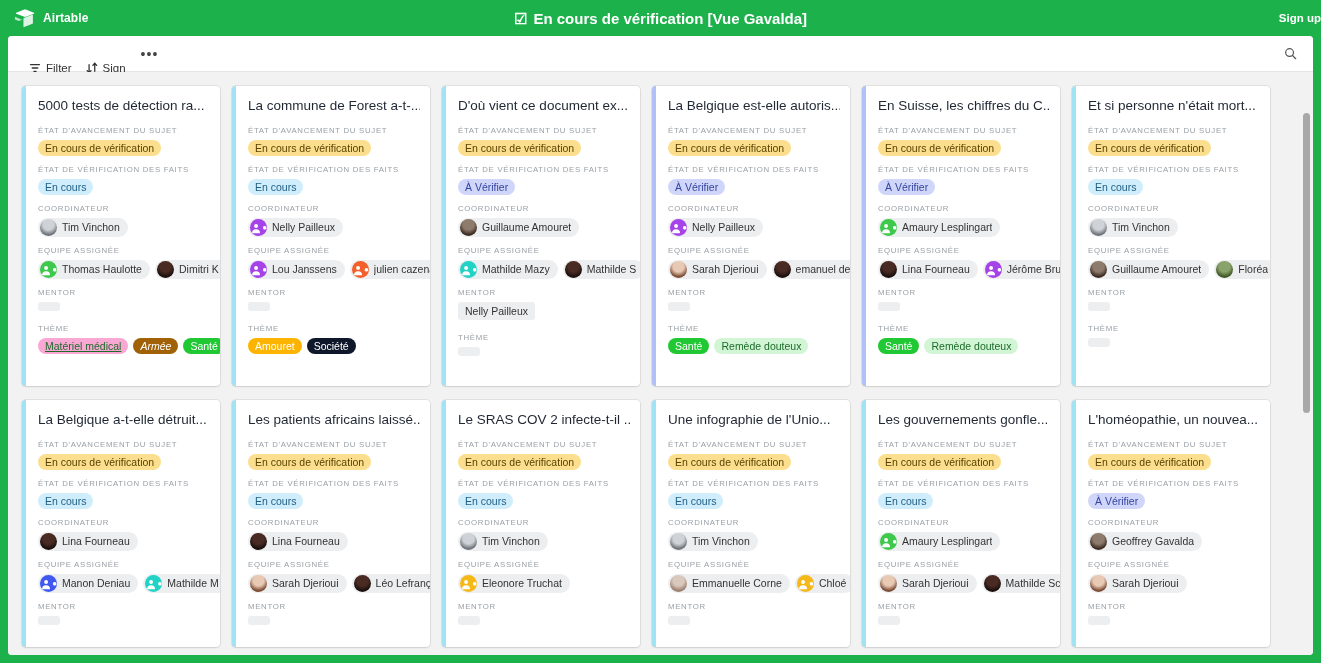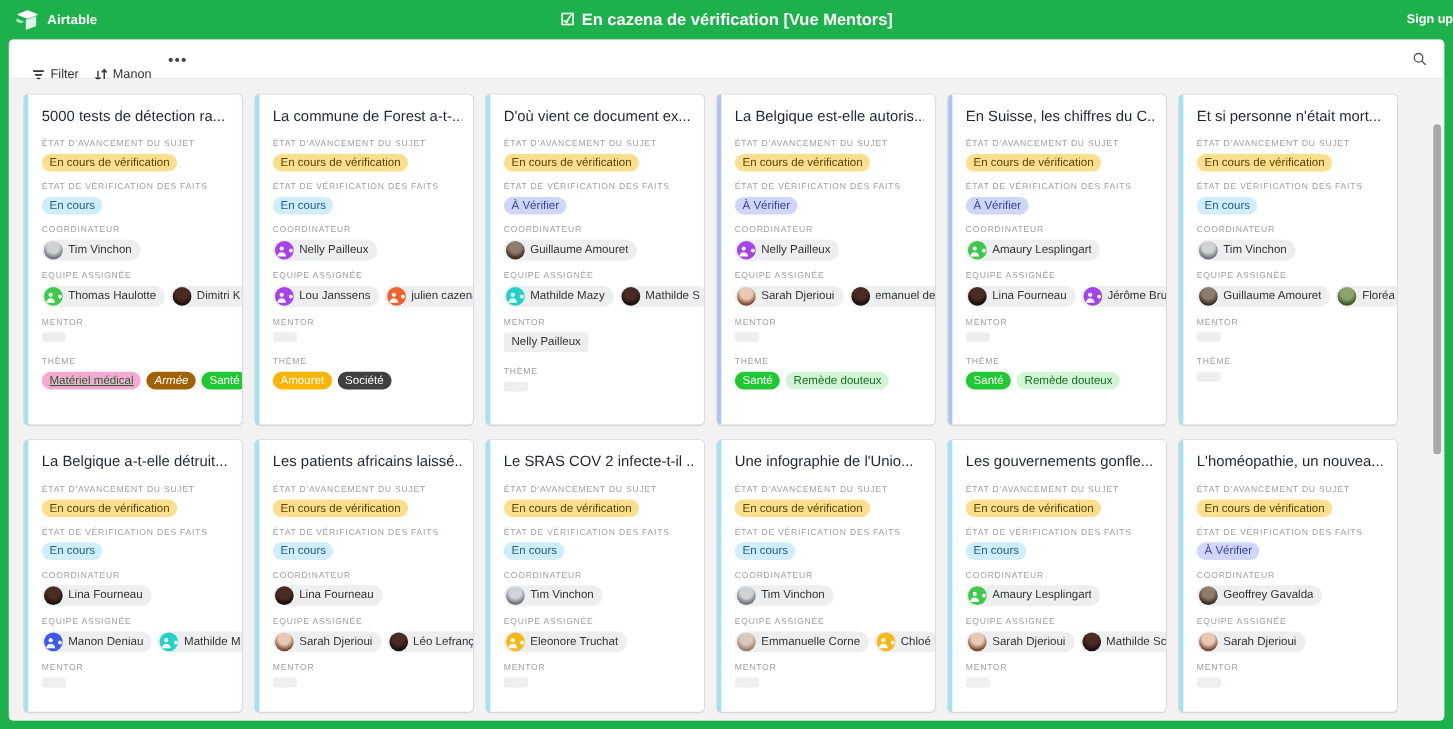--- a/index.html
+++ b/index.html
@@ -176,21 +176,21 @@
       <svg class="brand-mark" viewBox="0 0 24 24">
         <path d="M2.4 6.2 11.2 2.8c.6-.2 1.2-.2 1.7 0l8.8 3.4c.5.2.5.9 0 1.1l-8.8 3.4c-.6.2-1.2.2-1.7 0L2.4 7.3c-.5-.2-.5-.9 0-1.1z" fill="#ffffff"></path>
         <path d="M13.3 12.6v8.6c0 .4.4.7.8.6l9.1-3.5c.2-.1.4-.3.4-.6v-8.6c0-.4-.4-.7-.8-.6l-9.1 3.5c-.3.1-.4.3-.4.6z" fill="#ffffff" opacity=".85" transform="translate(-3 0)"></path>
         <path d="M1 10.6 8.6 14l-3.3 1.3L1 13.6z" fill="#ffffff" opacity=".7"></path>
       </svg>
       <span class="brand-name">Airtable</span>
     </div>
 
     <div class="topbar-title">
       <span class="chk">☑</span>
-      <span>En cazena de vérification [Vue Mentors]</span>
+      <span>En cours de vérification [Vue Gavalda]</span>
     </div>
 
     <div class="signup">Sign up</div>
   </div>
 
   <div class="panel">
 
     <div class="toolbar">
       <div class="tb-btn">
         <svg class="tb-ico" viewBox="0 0 14 14">
@@ -199,21 +199,21 @@
           <rect x="5" y="10.2" width="4" height="1.7" rx=".85" fill="#333"></rect>
         </svg>
         <span>Filter</span>
       </div>
 
       <div class="tb-btn">
         <svg class="tb-ico" viewBox="0 0 14 14">
           <path d="M3.6 12.5V3.2M3.6 12.5 1.4 10M3.6 12.5 5.8 10" stroke="#333" stroke-width="1.5" fill="none" stroke-linecap="round"></path>
           <path d="M10.2 1.5v9.3M10.2 1.5 8 4M10.2 1.5 12.4 4" stroke="#333" stroke-width="1.5" fill="none" stroke-linecap="round"></path>
         </svg>
-        <span>Manon</span>
+        <span>Sign</span>
       </div>
 
       <div class="tb-dots">•••</div>
 
       <div class="tb-search">
         <svg width="13" height="13" viewBox="0 0 14 14">
           <circle cx="6" cy="6" r="4.2" stroke="#555" stroke-width="1.3" fill="none"></circle>
           <path d="M9.2 9.2 12.6 12.6" stroke="#555" stroke-width="1.3" stroke-linecap="round"></path>
         </svg>
       </div>
@@ -331,21 +331,21 @@
             <div class="field">
               <div class="field-label">MENTOR</div>
               <div class="chips">
                 <span class="chip empty"></span>
               </div>
             </div>
             <div class="field" style="margin-top: 13px;">
               <div class="field-label">THÈME</div>
               <div class="chips">
                 <span class="chip" style="background: rgb(252, 180, 0); color: rgb(255, 255, 255);">Amouret</span>
-                <span class="chip" style="background: #404040; color: rgb(255, 255, 255);">Société</span>
+                <span class="chip" style="background: #0f172a; color: rgb(255, 255, 255);">Société</span>
               </div>
             </div>
           </div>
           <div class="card h-tall" style="border-left-color: rgb(159, 227, 245);">
             <div class="card-title">D'où vient ce document ex...</div>
             <div class="field">
               <div class="field-label">ÉTAT D'AVANCEMENT DU SUJET</div>
               <div class="chips">
                 <span class="chip" style="background: rgb(252, 223, 142); color: rgb(90, 66, 0);">En cours de vérification</span>
               </div>

